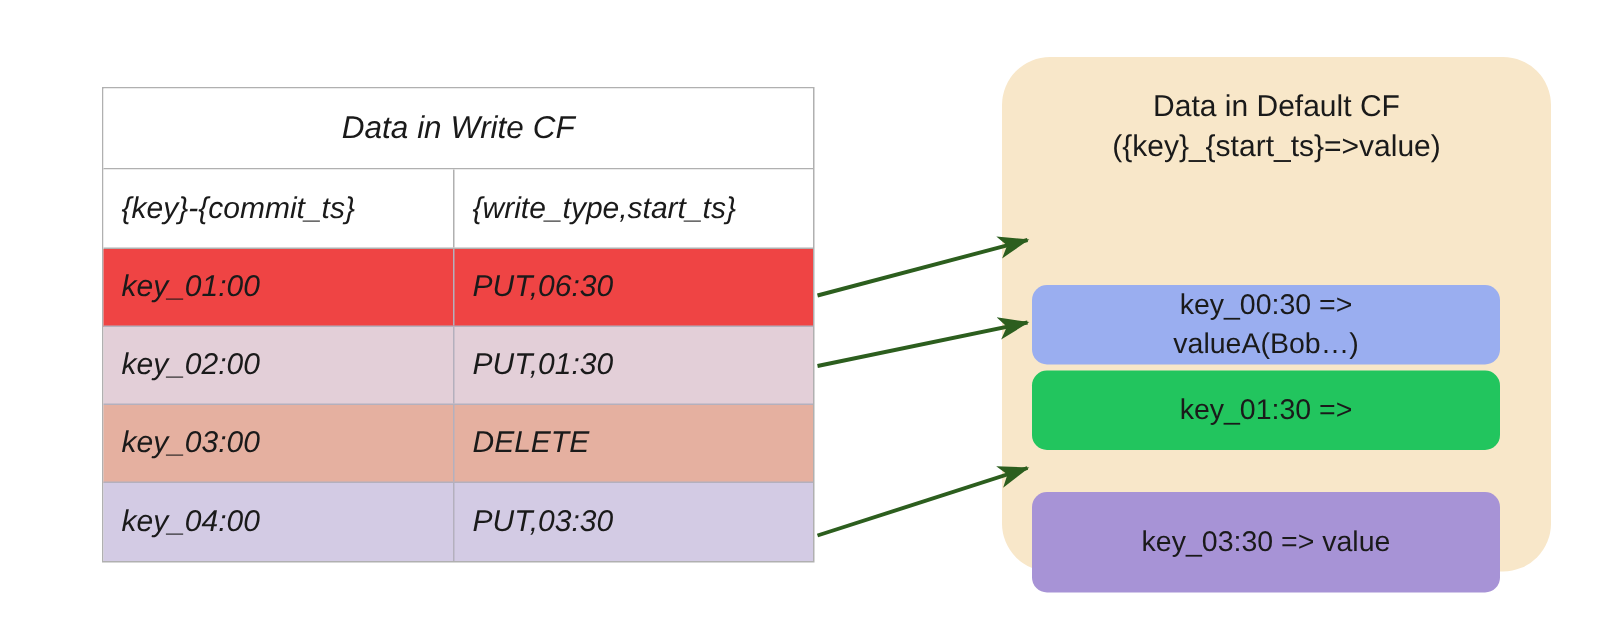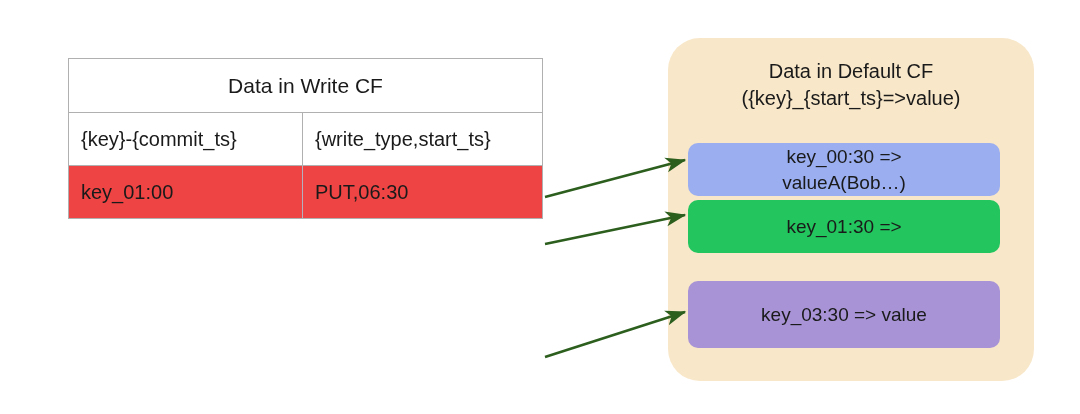--- a/index.html
+++ b/index.html
@@ -21,20 +21,21 @@
 
   
   #write-cf-table {
     position: absolute;
     left: 68px;
     top: 58px;
     width: 475px;
     border: 1px solid #b0b0b0;
     box-sizing: border-box;
     background: #ffffff;
+    font-style: italic;
   }
   .tbl-title-row {
     height: 53px;
     border-bottom: 1px solid #b0b0b0;
     display: flex;
     align-items: center;
     justify-content: center;
     background: #ffffff;
   }
   .tbl-title-row .cell-text {
@@ -94,20 +95,21 @@
     border-radius: 10px;
     display: flex;
     align-items: center;
     justify-content: center;
     text-align: center;
     font-size: 19px;
     line-height: 26px;
     color: #1a1a1a;
     box-sizing: border-box;
     padding: 0 8px;
+    margin-top: 47px;
   }
   #kv-box-0 { top: 105px; height: 53px; background: #9aaef0; }
   #kv-box-1 { top: 162px; height: 53px; background: #22c55e; }
   #kv-box-2 { top: 243px; height: 67px; background: #a793d6; }
 
   
   #arrow-layer {
     position: absolute;
     left: 0; top: 0;
     width: 1080px;
@@ -129,22 +131,34 @@
     <div class="tbl-row header-row">
       <div class="tbl-cell col-key">{key}-{commit_ts}</div>
       <div class="tbl-cell col-val">{write_type,start_ts}</div>
     </div>
 
     <div class="tbl-row" style="background:#ef4444;">
       <div class="tbl-cell col-key">key_01:00</div>
       <div class="tbl-cell col-val">PUT,06:30</div>
     </div>
 
-
-
+    <div class="tbl-row" style="background:#e3cfd8;">
+      <div class="tbl-cell col-key">key_02:00</div>
+      <div class="tbl-cell col-val">PUT,01:30</div>
+    </div>
+
+    <div class="tbl-row" style="background:#e5b0a0;">
+      <div class="tbl-cell col-key">key_03:00</div>
+      <div class="tbl-cell col-val">DELETE</div>
+    </div>
+
+    <div class="tbl-row" style="background:#d3cbe4;">
+      <div class="tbl-cell col-key">key_04:00</div>
+      <div class="tbl-cell col-val">PUT,03:30</div>
+    </div>
 
   </div>
 
   <div id="default-cf-panel">
 
     <div id="default-cf-title">
       <div>Data in Default CF</div>
       <div>({key}_{start_ts}=&gt;value)</div>
     </div>
 

